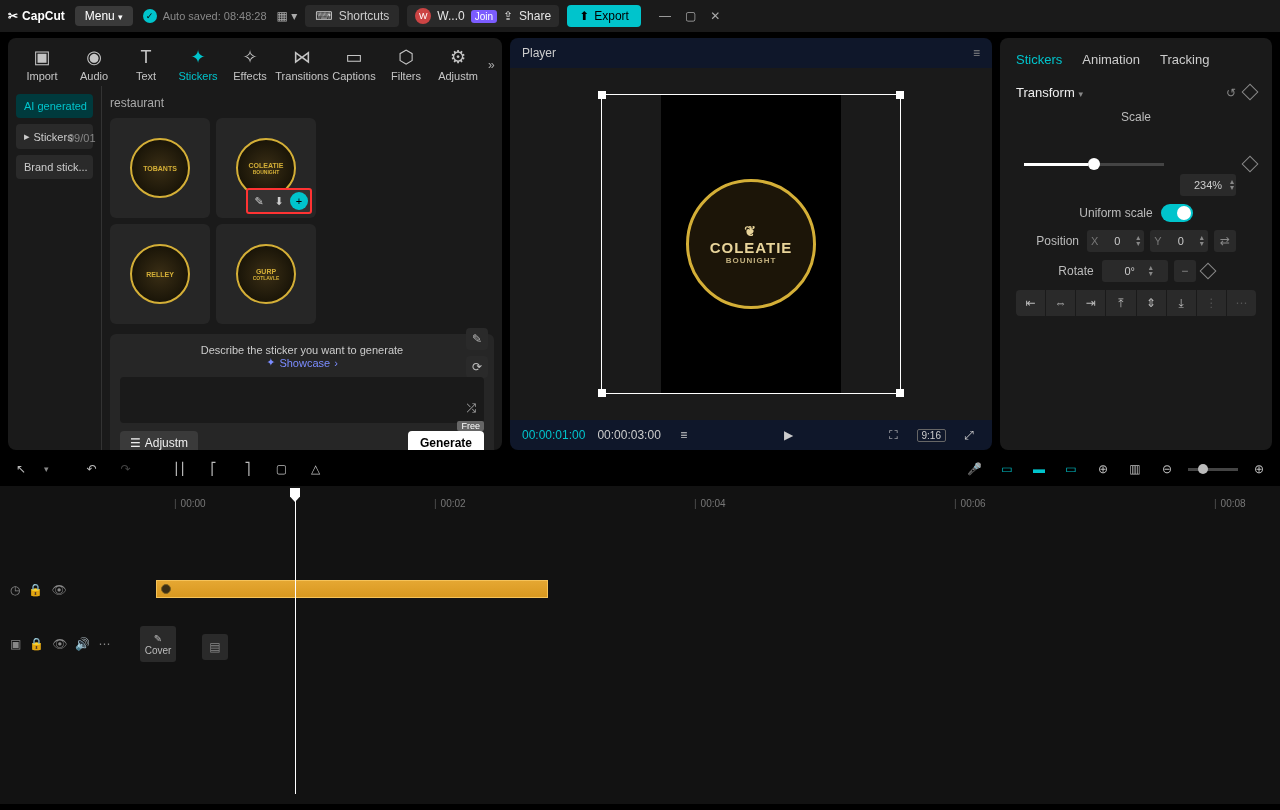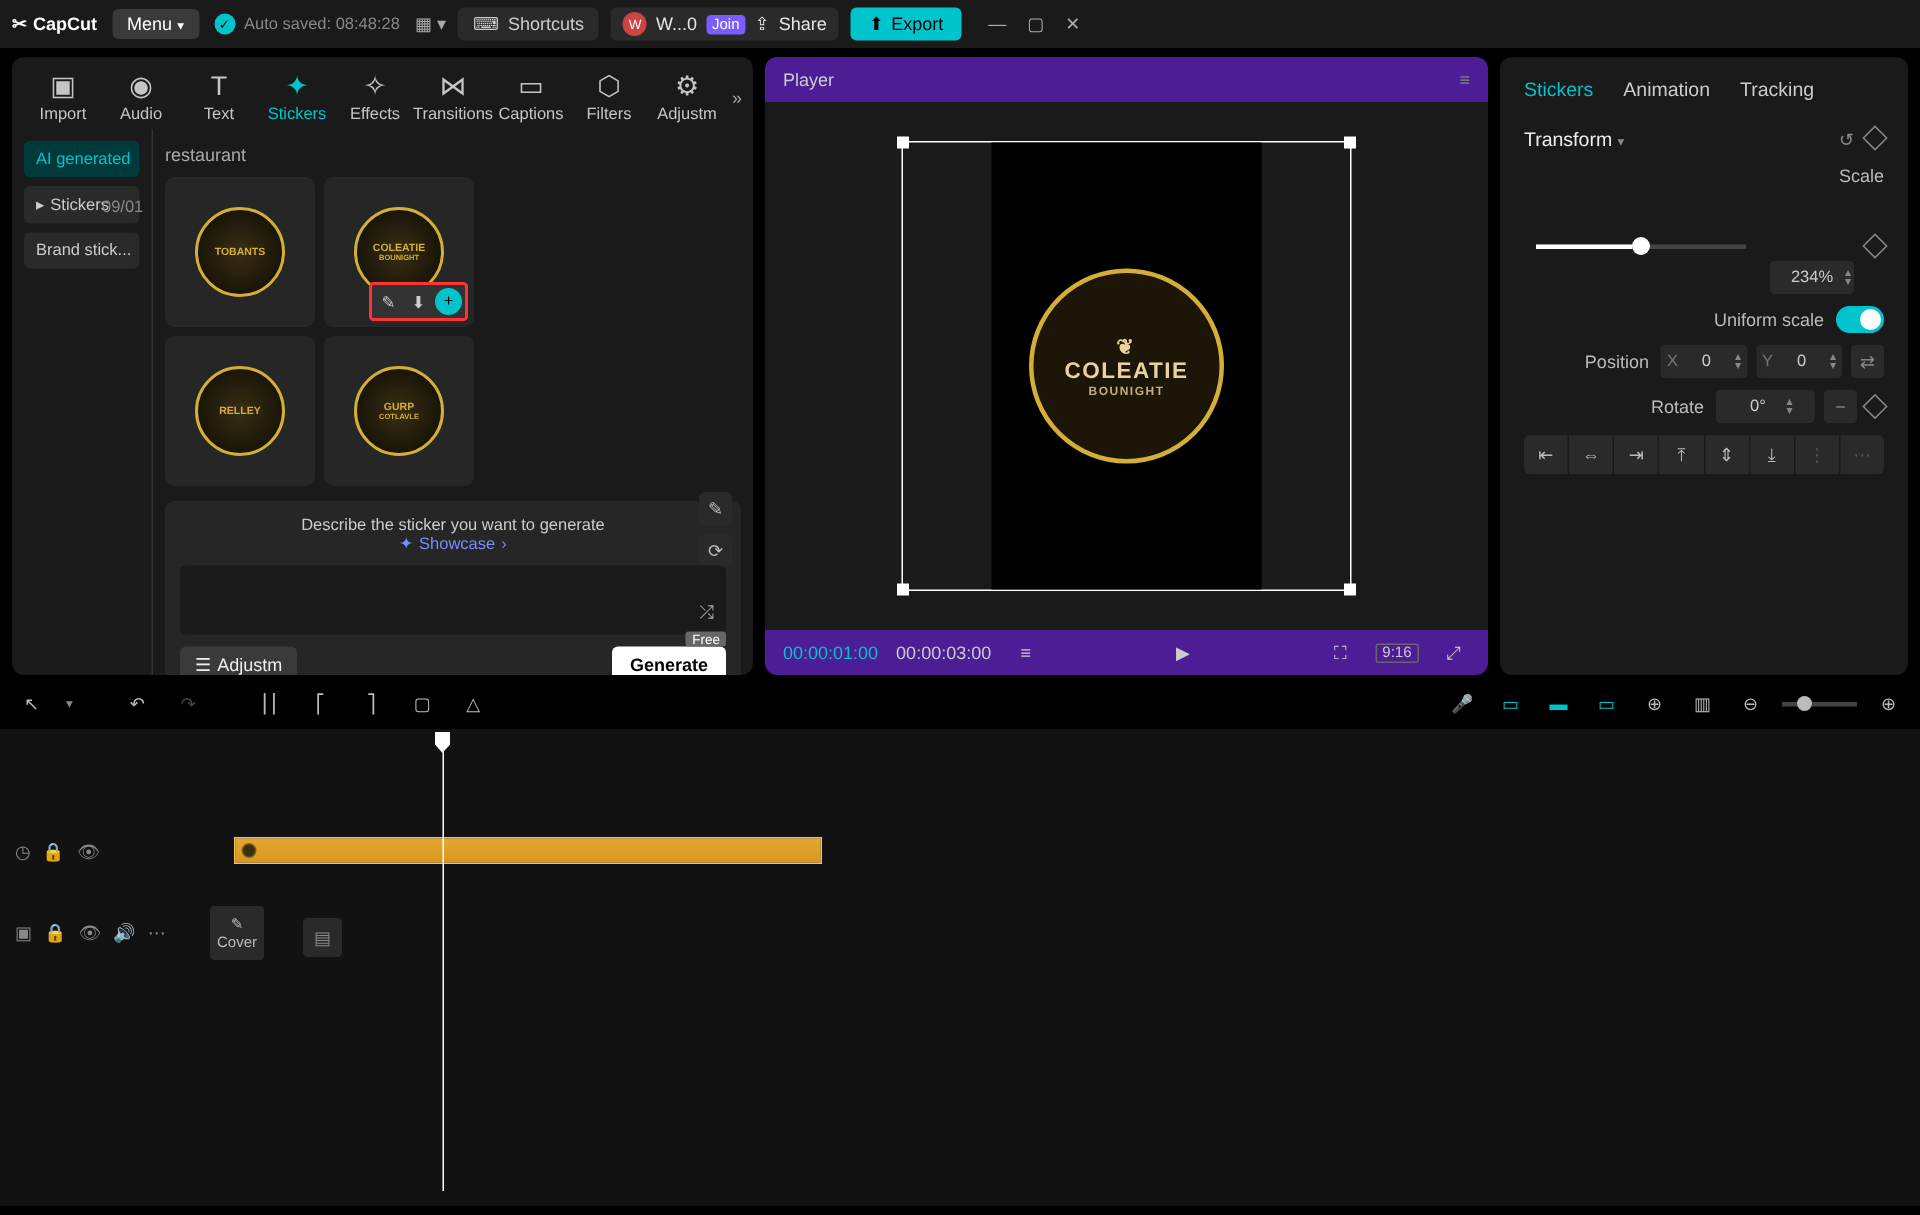--- a/index.html
+++ b/index.html
@@ -52,21 +52,21 @@
 .showcase { color:#7b8cff; font-size:11px; display:flex; align-items:center; gap:4px; cursor:pointer;}
 .prompt-text { background:#1a1a1a; border-radius:4px; padding: 10px 30px 10px 10px; color:#eee; font-size:12px; position:relative; min-height: 46px;}
 .shuffle { position:absolute; right:8px; bottom:8px; color:#aaa;}
 .prompt-actions { display:flex; justify-content:space-between; margin-top:8px; align-items:flex-end;}
 .adjust-btn { background:#3a3a3a; color:#eee; padding:5px 10px; border-radius:4px; display:flex; gap:4px; align-items:center; font-size:12px;}
 .generate-wrap { position:relative;}
 .free-badge { position:absolute; top:-10px; right:0; background:#666; color:#fff; font-size:9px; padding:0 4px; border-radius:2px;}
 .generate-btn { background:#fff; color:#000; padding:5px 12px; border-radius:4px; font-weight:600; font-size:12px;}
 
 
-.player-panel { flex: 1; background:#4c1d95; border-radius:8px; display:flex; flex-direction:column; overflow:hidden;}
+.player-panel { flex: 1; background:#0f172a; border-radius:8px; display:flex; flex-direction:column; overflow:hidden;}
 .player-head { display:flex; align-items:center; justify-content:space-between; padding:8px 12px; font-size:12px; color:#ccc;}
 .player-stage { flex:1; display:flex; align-items:center; justify-content:center; background:#1a1a1a; position:relative;}
 .stage-inner { width: 300px; height: 300px; border: 1px solid #fff; position:relative;}
 .stage-inner .handle { width:8px; height:8px; background:#fff; position:absolute;}
 .h-tl{top:-4px;left:-4px;} .h-tr{top:-4px;right:-4px;} .h-bl{bottom:-4px;left:-4px;} .h-br{bottom:-4px;right:-4px;}
 .video-area { width: 180px; height: 100%; background:#000; margin: 0 auto; display:flex; align-items:center; justify-content:center;}
 .big-logo { width: 130px; height: 130px; border-radius:50%; background: #1c1508; border: 3px solid #d4af37; display:flex; flex-direction:column; align-items:center; justify-content:center; color:#e8d49a; font-weight:bold;}
 .big-logo .deco { font-size: 14px; letter-spacing:2px; }
 .big-logo .main-text { font-size: 15px; letter-spacing: 1px;}
 .big-logo .sub-text { font-size: 8px; letter-spacing: 1px; opacity:0.8;}
@@ -79,21 +79,21 @@
 
 
 .right-panel { width: 272px; background:#1a1a1a; border-radius:8px; padding: 8px 0;}
 .right-tabs { display:flex; gap: 20px; padding: 6px 16px 10px; font-size:13px;}
 .right-tab { color:#ccc; cursor:pointer;}
 .right-tab.active { color:#00c4cc;}
 .section { padding: 8px 16px;}
 .section-head { display:flex; justify-content:space-between; align-items:center; margin-bottom:10px;}
 .section-title { color:#eee; font-size:13px; font-weight:500;}
 .sec-icons { display:flex; gap:8px; color:#888;}
-.row { display:flex; align-items:center; justify-content:flex-end; margin: 8px 0; gap:8px;}
+.row { display:flex; align-items:center; justify-content:center; margin: 8px 0; gap:8px;}
 .row-label { color:#bbb; font-size:12px;}
 .slider-track { flex:1; height: 3px; background:#444; margin: 0 8px; position:relative;}
 .slider-thumb { width:12px; height:12px; border-radius:50%; background:#fff; position:absolute; top:-5px;}
 .slider-fill { height:3px; background:#fff; position:absolute; left:0; top:0;}
 .num-input { width:56px; height:22px; background:#2a2a2a; border-radius:3px; display:flex; align-items:center; justify-content:center; color:#ccc; font-size:11px; position:relative;margin-top:42px;}
 .num-input .spinner { position:absolute; right:2px; font-size:8px; line-height:6px; display:flex; flex-direction:column; color:#888;}
 .diamond { width:12px; height:12px; border:1px solid #888; transform: rotate(45deg);}
 .toggle { width:32px; height:18px; background:#00c4cc; border-radius:9px; position:relative;}
 .toggle::after { content:''; width:14px; height:14px; border-radius:50%; background:#fff; position:absolute; right:2px; top:2px;}
 .pos-inputs { display:flex; gap:6px; align-items:center;}
@@ -429,20 +429,27 @@
     <span class="tt-icon">▥</span>
     <span class="tt-icon">⊖</span>
     <div class="zoom-slider">
         <div class="zt"></div>
       </div>
     <span class="tt-icon">⊕</span>
   </div>
 </div>
 
 <div class="timeline">
+  <div class="time-ruler">
+    <span class="ruler-tick" style="left:34px;">00:00</span>
+    <span class="ruler-tick" style="left:294px;">00:02</span>
+    <span class="ruler-tick" style="left:554px;">00:04</span>
+    <span class="ruler-tick" style="left:814px;">00:06</span>
+    <span class="ruler-tick" style="left:1074px;">00:08</span>
+  </div>
   <div class="playhead">
       <div class="playhead-head"></div>
     </div>
 
   <div class="track-area">
     <div class="track-row">
       <div class="track-controls">
         <span>◷</span>
         <span>🔒</span>
         <span>👁</span>

